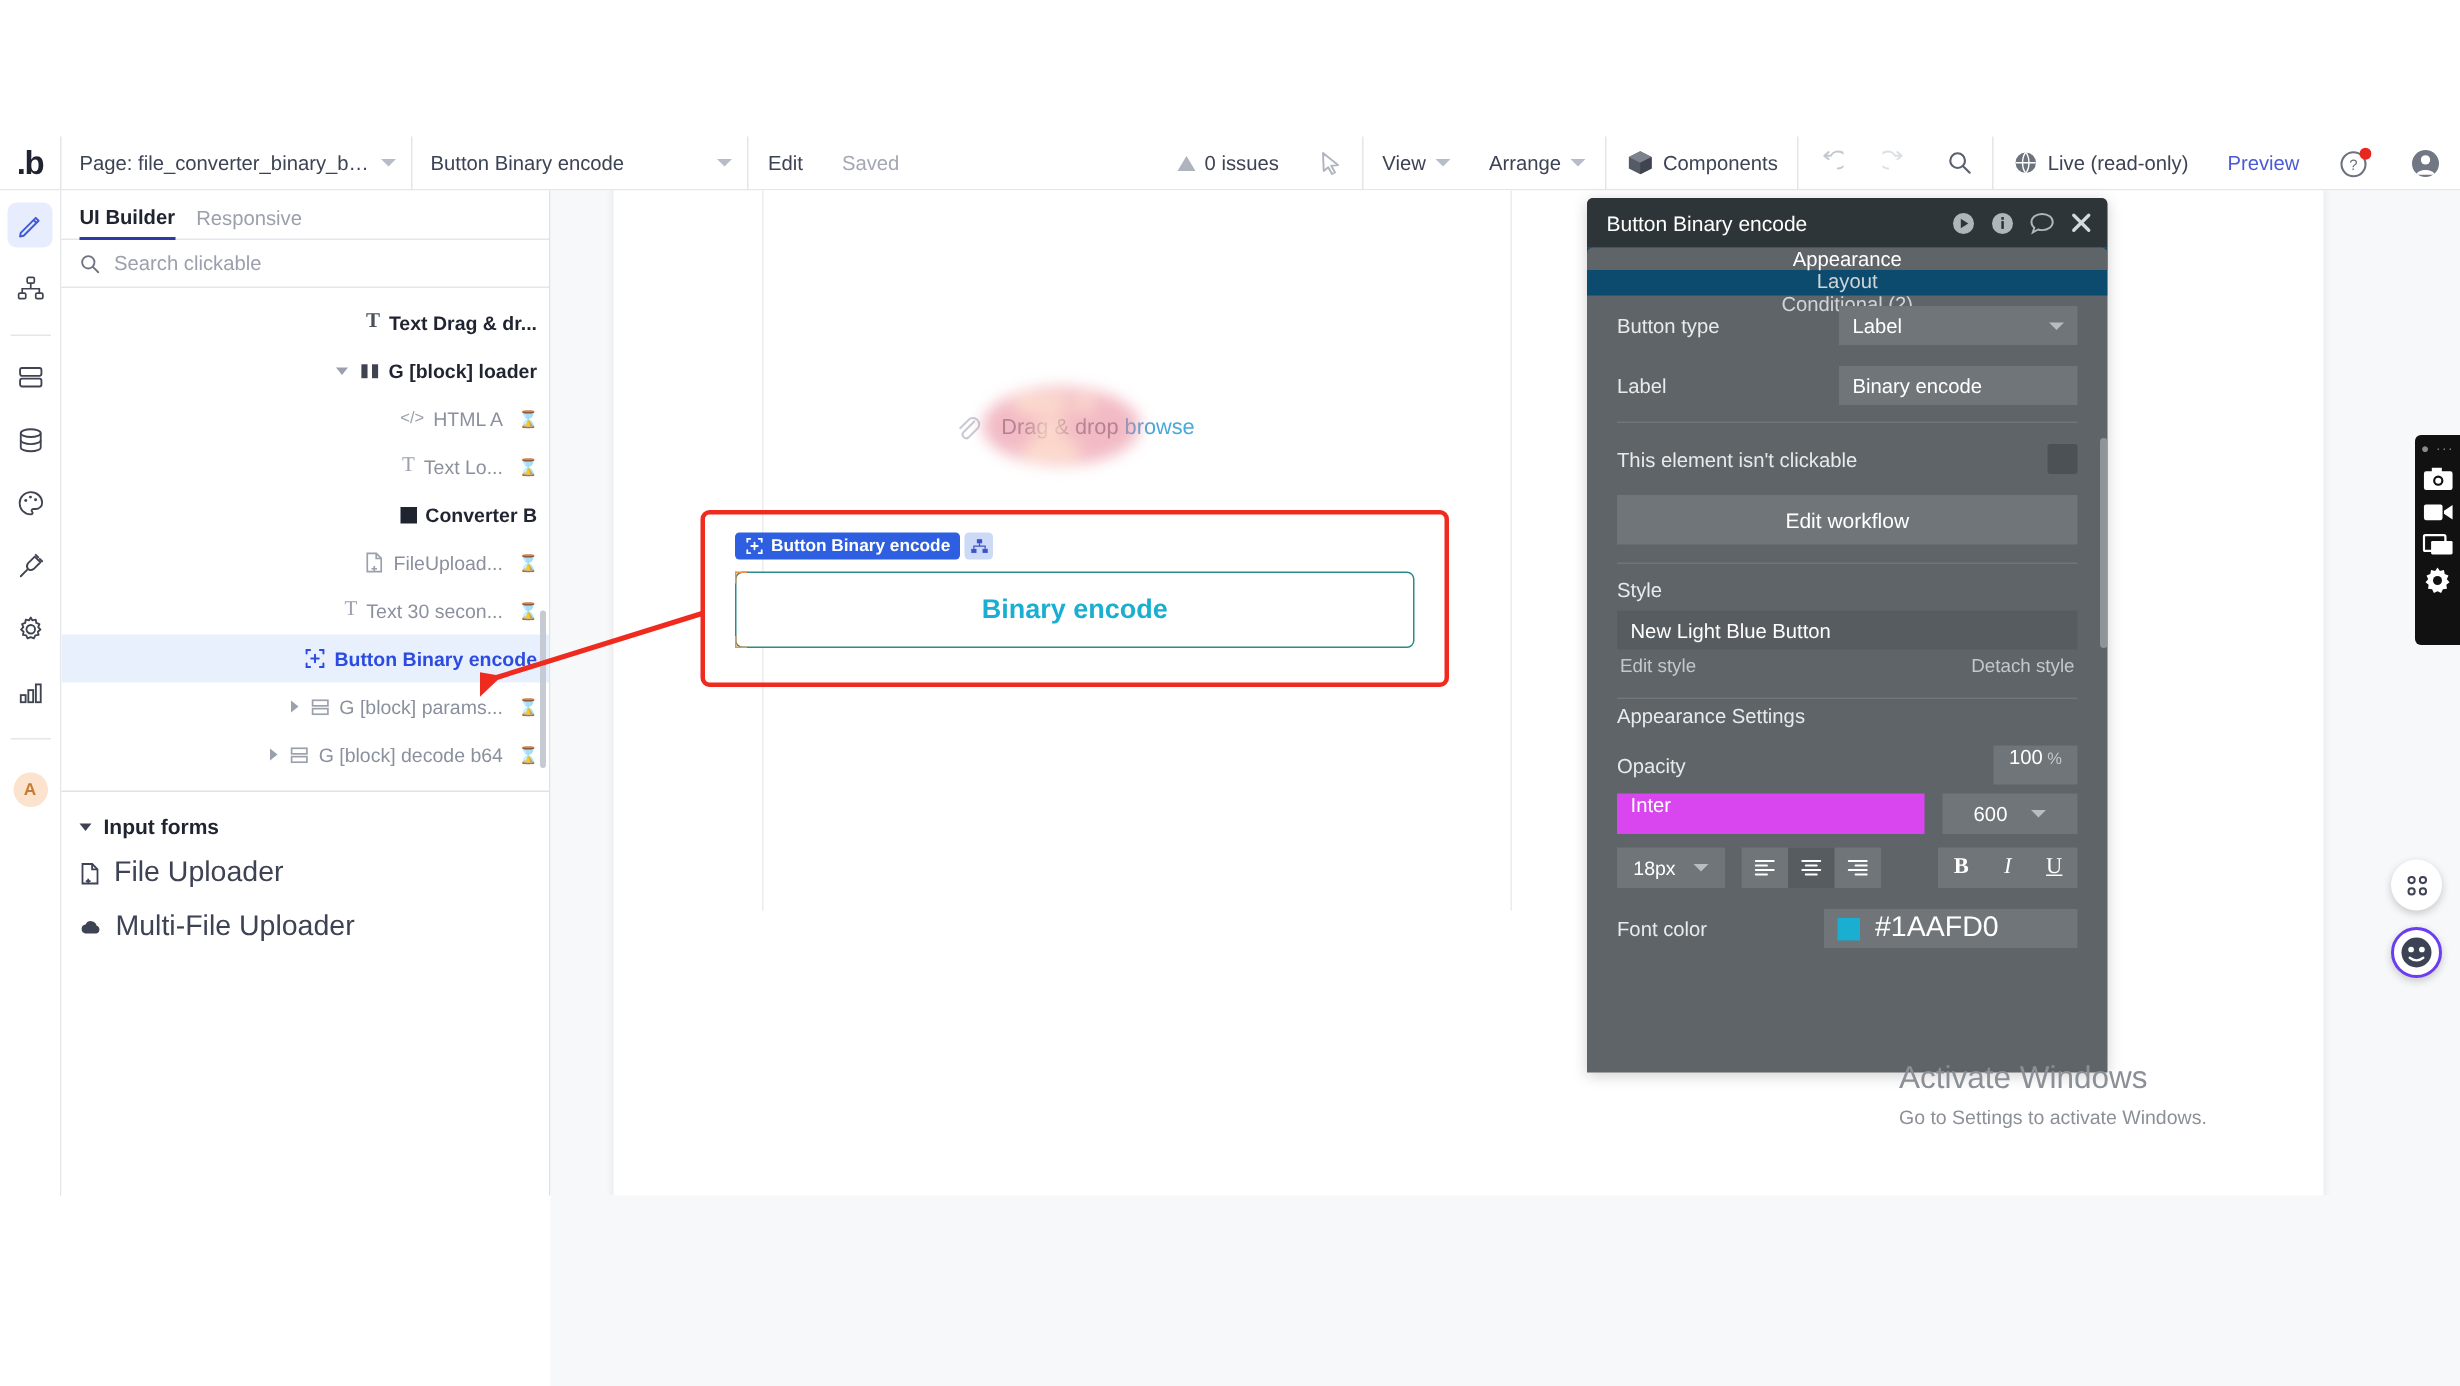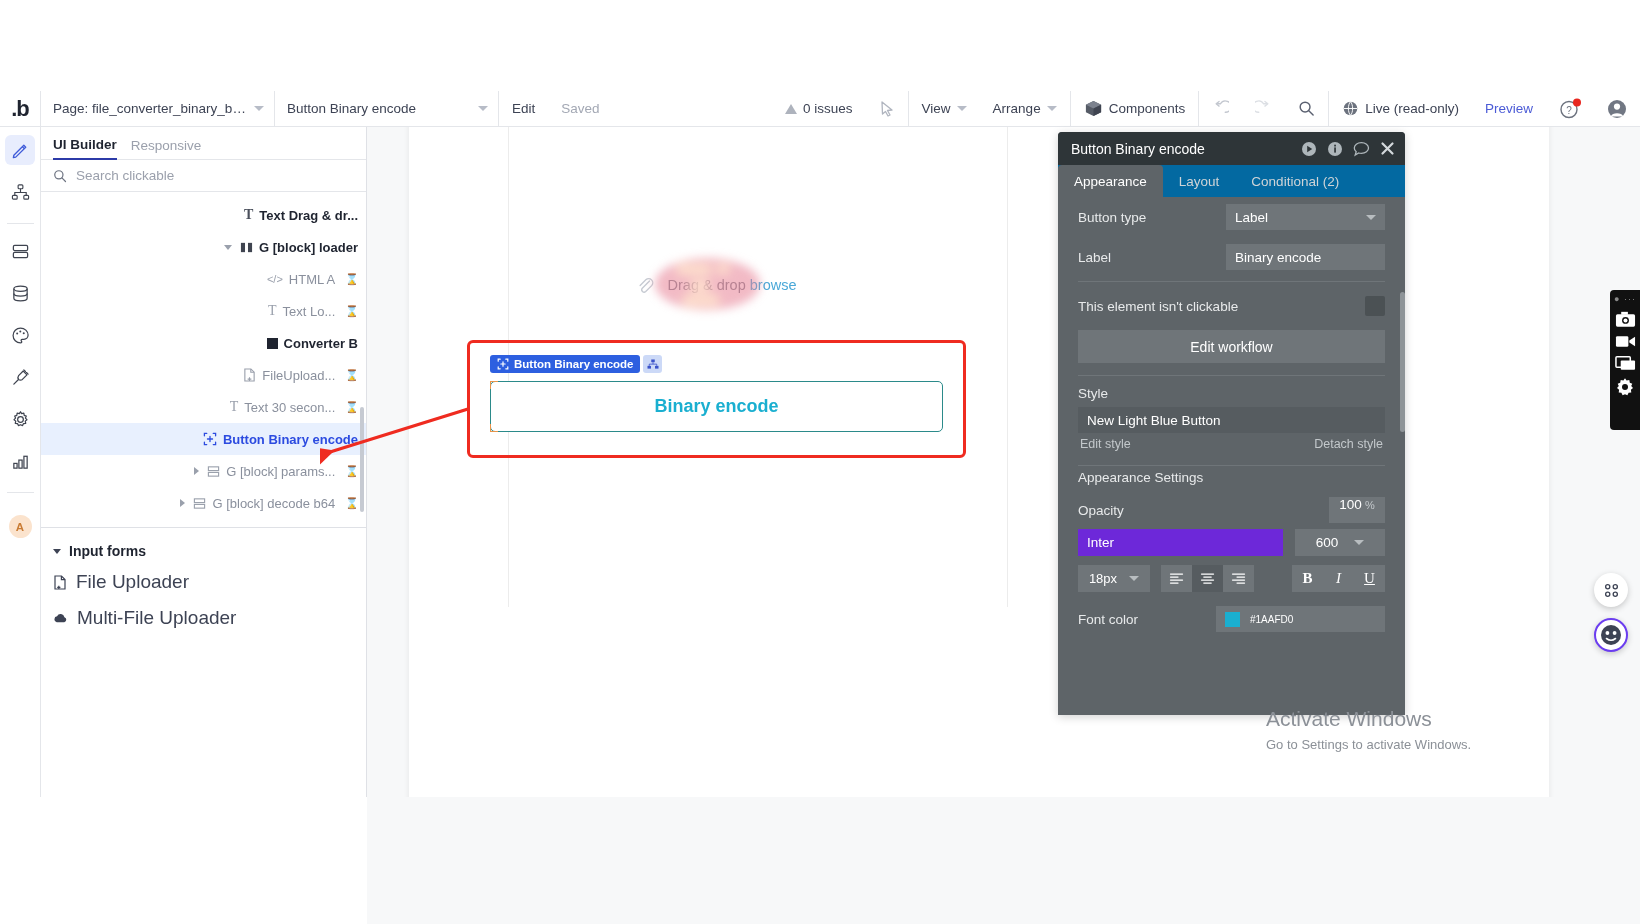--- a/index.html
+++ b/index.html
@@ -189,21 +189,21 @@
     position: absolute; left: 1058px; top: 132px; width: 347px; height: 583px;
     background: #5e6468; border-radius: 4px 4px 0 0;
     box-shadow: 0 2px 10px rgba(0,0,0,.18); overflow: hidden;
   }
   .rp-head {
     height: 33px; background: #2e3538; display: flex; align-items: center;
     padding: 0 10px 0 13px; gap: 10px;
   }
   .rp-title { color: #fff; font-size: 14px; flex: 1; }
   .rp-hicon { color: #aeb6ba; display: flex; align-items: center; }
-  .rp-tabs { height: 32px; background: #0369a1; display: flex; align-items: stretch; }
+  .rp-tabs { height: 32px; background: #0c4a6e; display: flex; align-items: stretch; flex-direction: column; }
   .rp-tab {
     display: flex; align-items: center; justify-content: center;
     color: #cfd4d7; font-size: 13.5px; padding: 0 16px;
   }
   .rp-tab.active { background: #5e6468; color: #fff; border-radius: 4px 4px 0 0; }
   .rp-body { padding: 0 20px; }
   .rp-row {
     display: flex; align-items: center; height: 40px; gap: 10px;
   }
   .rp-label { color: #e8eaeb; font-size: 13.5px; width: 138px; }
@@ -237,22 +237,22 @@
     display: flex; align-items: center; height: 38px;
   }
   .rp-op-val {
     margin-left: auto; background: #6f7579; height: 26px; min-width: 56px;
     display: flex; align-items: baseline; justify-content: center; gap: 3px;
     color: #fff; font-size: 13.5px;
   }
   .rp-op-val span.pct { font-size: 11px; color: #c3c8cb; }
   .rp-fontrow { display: flex; gap: 12px; margin-bottom: 9px; }
   .rp-font-name {
-    flex: 1; height: 27px; background: #6d28d9; color: #fff; font-size: 13.5px;
-    display: flex; align-items: center; padding: 0 9px; position: relative;
+    flex: 1; height: 27px; background: #d946ef; color: #fff; font-size: 13.5px;
+    display: flex; align-items: flex-start; padding: 0 9px; position: relative;
   }
   .rp-font-weight {
     width: 90px; height: 27px; background: #6f7579; color: #fff; font-size: 13.5px;
     display: flex; align-items: center; justify-content: center; gap: 16px; position: relative;
   }
   .rp-toolrow { display: flex; gap: 11px; align-items: center; }
   .rp-size {
     width: 72px; height: 27px; background: #6f7579; color: #fff; font-size: 13px;
     display: flex; align-items: center; justify-content: center; gap: 12px;
   }
@@ -266,21 +266,21 @@
   .rp-bold div {
     width: 31px; display: flex; align-items: center; justify-content: center;
     color: #fff; font-size: 15px; font-family: "Liberation Serif", serif;
   }
   .rp-fontcolor {
     display: flex; align-items: center; height: 36px; margin-top: 9px;
   }
   .rp-fc-label { color: #e8eaeb; font-size: 13.5px; width: 138px; }
   .rp-fc-field {
     flex: 1; height: 26px; background: #6f7579; display: flex; align-items: center;
-    gap: 10px; padding: 0 9px; color: #fff; font-size: 10px;
+    gap: 10px; padding: 0 9px; color: #fff; font-size: 19px;
   }
   .rp-swatch { width: 15px; height: 15px; }
   .rp-scroll {
     position: absolute; right: 0; top: 160px; width: 5px; height: 140px;
     background: #8e9498; border-radius: 3px;
   }
 
   
   .recbar {
     position: absolute; right: 0; top: 290px; width: 30px; height: 140px;

